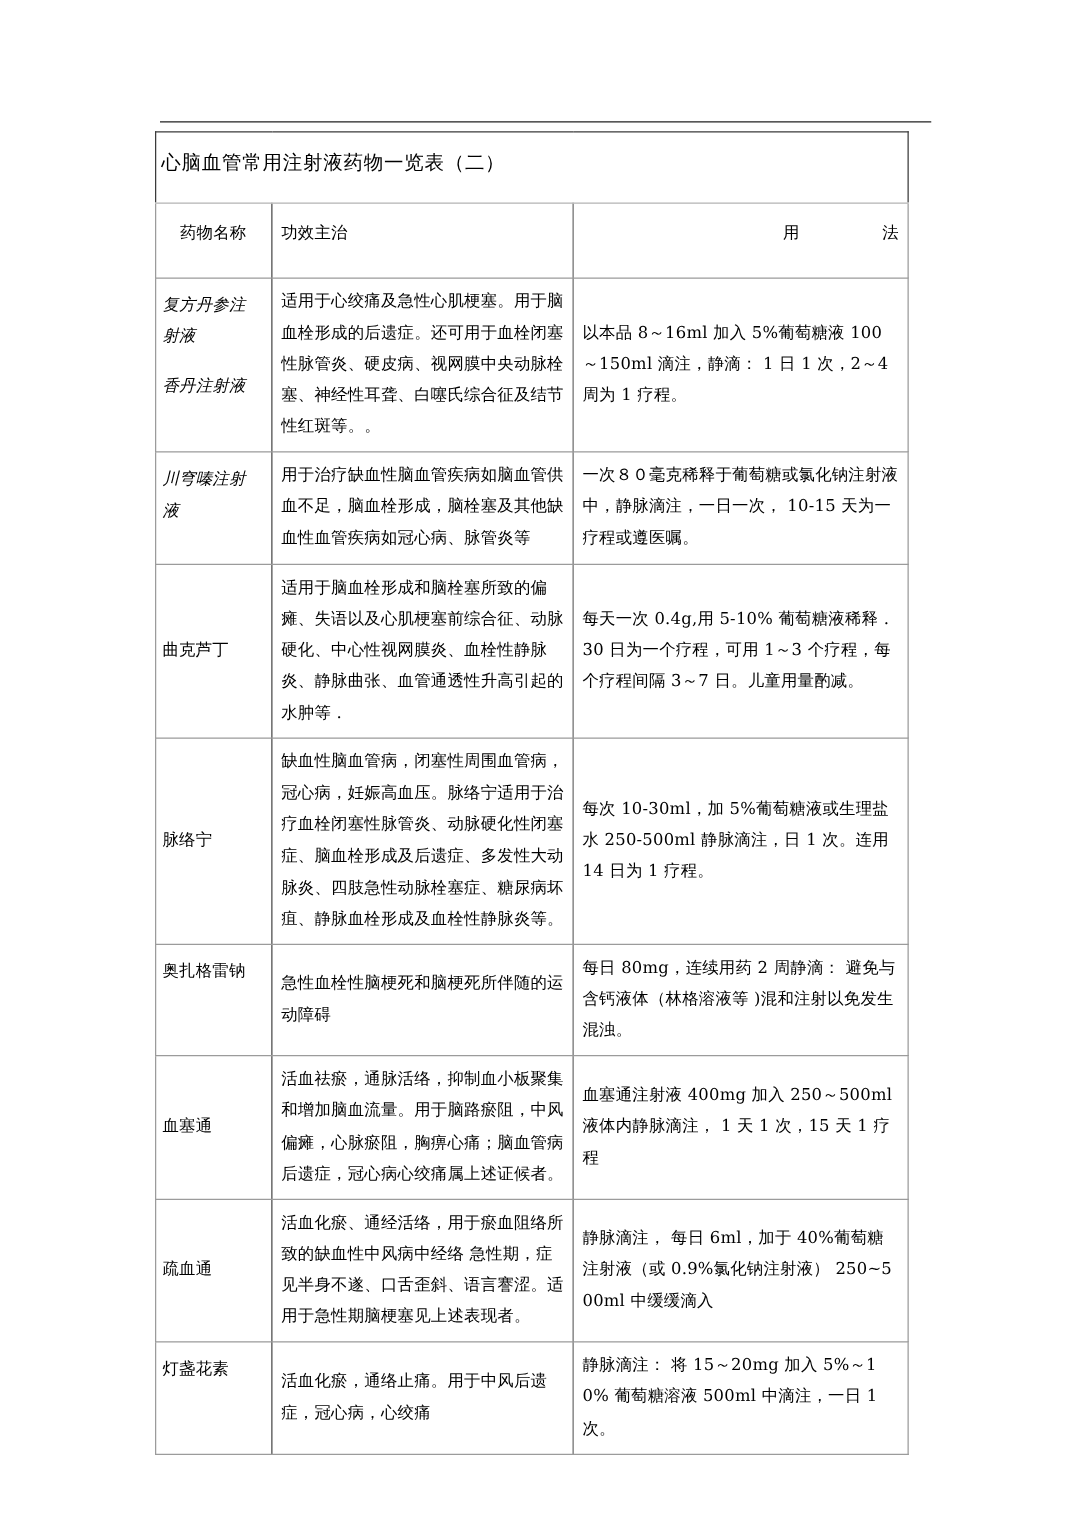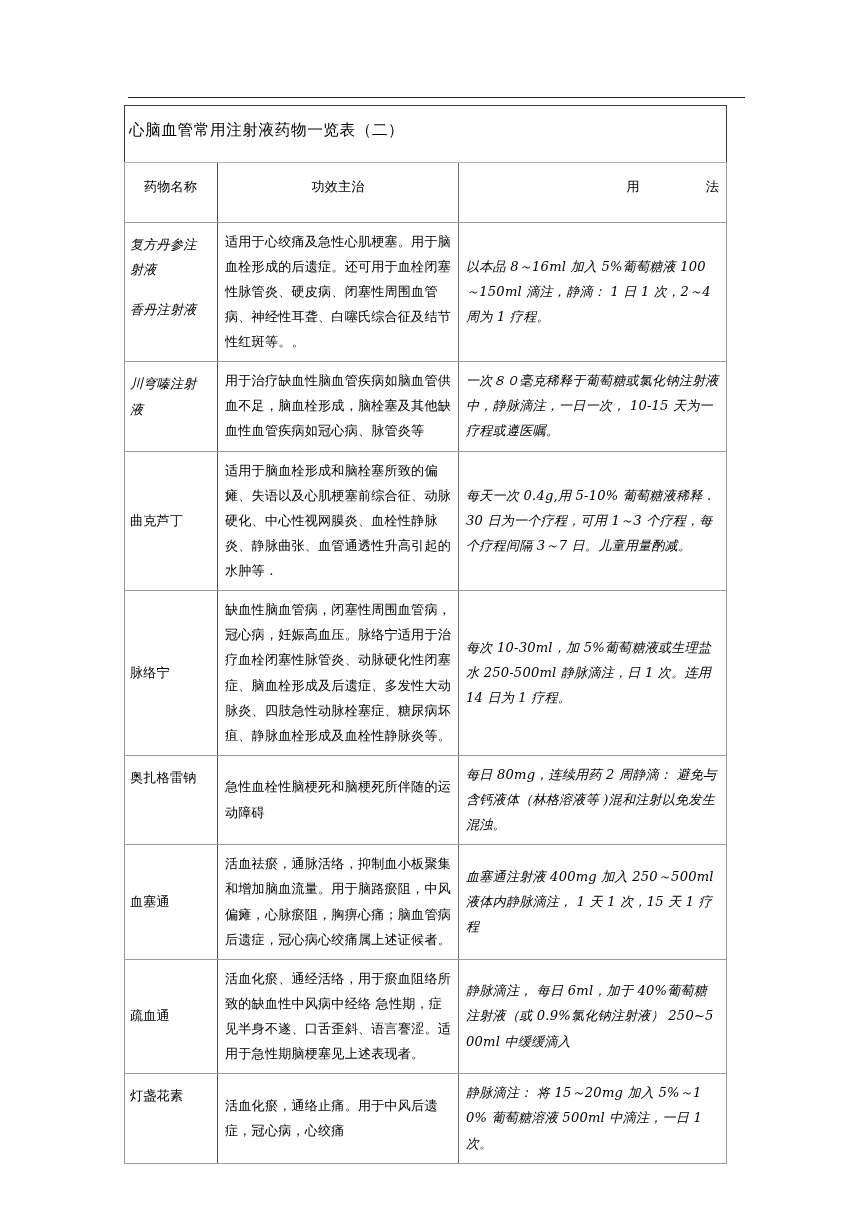--- a/index.html
+++ b/index.html
@@ -81,38 +81,38 @@
   }
   .title-text { display: block; }
 
   
   tr.head-row td {
     padding-top: 11px;
     padding-bottom: 22px;
     vertical-align: top;
   }
   td.head-name   { text-align: left;   padding-left: 19px; }
-  td.head-eff    { text-align: center; }
+  td.head-eff    { }
   td.head-usage  { text-align: right;   padding-left: 6px; }
   .gap-wide { display: inline-block; width: 66px; }
 
   
   td.col-eff  { border-right: 1.4px solid #6f6f6f; }
   td.col-use  { border-left: 1.1px solid #8d8d8d; }
   td.col-name { border-right: 1.4px solid #4a4a4a; }
 
   td.cell-name {
     text-align: left;
     padding-left: 5px;
     line-height: 1.95;
   }
   td.cell-name.valign-top { vertical-align: top; padding-top: 9px; }
 
   td.cell-eff   { text-align: left; }
-  td.cell-usage { text-align: left; font-style: italic; }
+  td.cell-usage { text-align: left; }
 
   .nm-line { display: block; font-style: italic; }
   .nm-gap  { display: block; height: 14px; }
 </style>
 </head>
 <body>
 
 <div class="page">
 
   <div class="header-rule"></div>
@@ -138,21 +138,21 @@
           <td class="head-usage col-use"><span>用</span><span class="gap-wide"></span><span>法</span></td>
         </tr>
 
         <tr>
           <td class="cell-name col-name valign-top">
               <span class="nm-line">复方丹参注</span>
               <span class="nm-line">射液</span>
               <span class="nm-gap"></span>
               <span class="nm-line">香丹注射液</span>
             </td>
-          <td class="cell-eff col-eff">适用于心绞痛及急性心肌梗塞。用于脑血栓形成的后遗症。还可用于血栓闭塞性脉管炎、硬皮病、闭塞性周围血管病、神经性耳聋、白噻氏综合征及结节性红斑等。。</td>
+          <td class="cell-eff col-eff">适用于心绞痛及急性心肌梗塞。用于脑血栓形成的后遗症。还可用于血栓闭塞性脉管炎、硬皮病、视网膜中央动脉栓塞、神经性耳聋、白噻氏综合征及结节性红斑等。。</td>
           <td class="cell-usage col-use">以本品 8～16ml 加入 5%葡萄糖液 100～150ml 滴注，静滴： 1 日 1 次，2～4 周为 1 疗程。</td>
         </tr>
 
         <tr>
           <td class="cell-name col-name valign-top">
               <span class="nm-line">川穹嗪注射</span>
               <span class="nm-line">液</span>
             </td>
           <td class="cell-eff col-eff">用于治疗缺血性脑血管疾病如脑血管供血不足，脑血栓形成，脑栓塞及其他缺血性血管疾病如冠心病、脉管炎等</td>
           <td class="cell-usage col-use">一次８０毫克稀释于葡萄糖或氯化钠注射液中，静脉滴注，一日一次， 10-15 天为一疗程或遵医嘱。</td>

